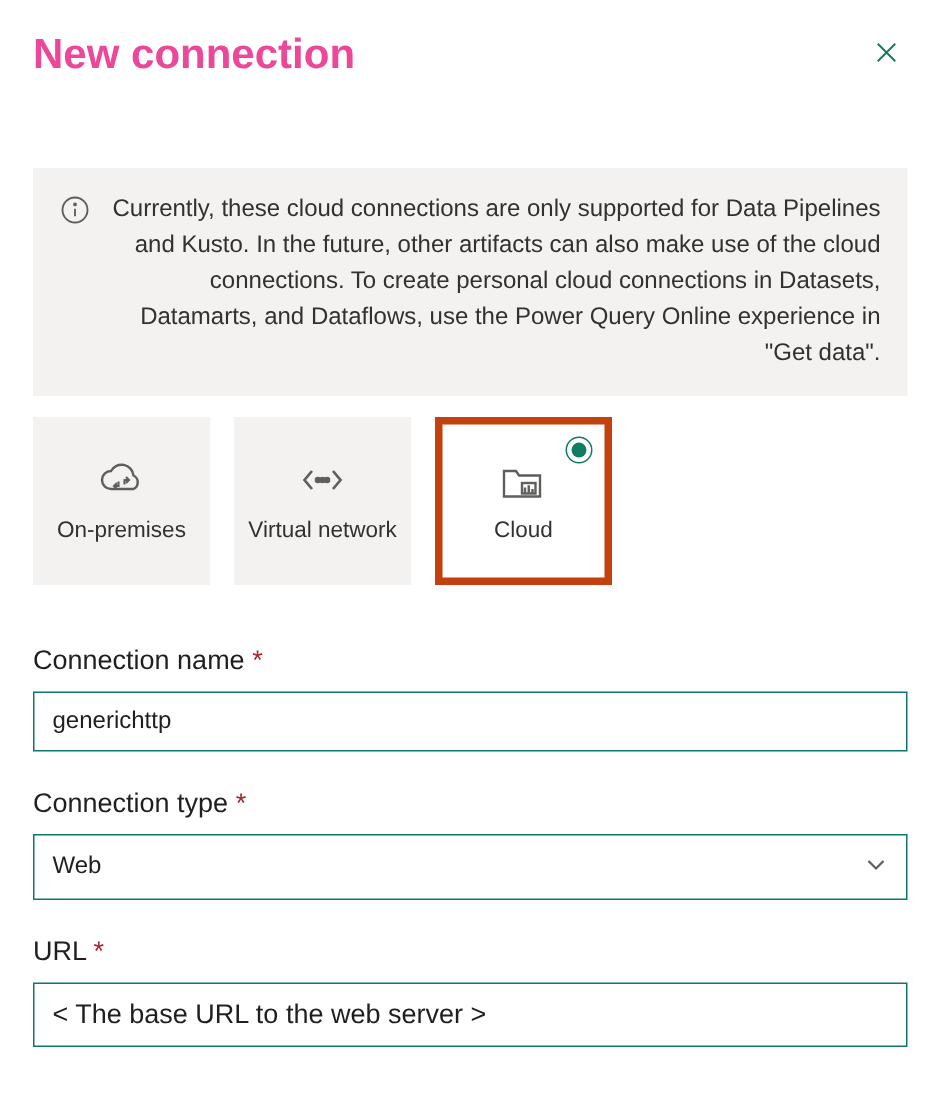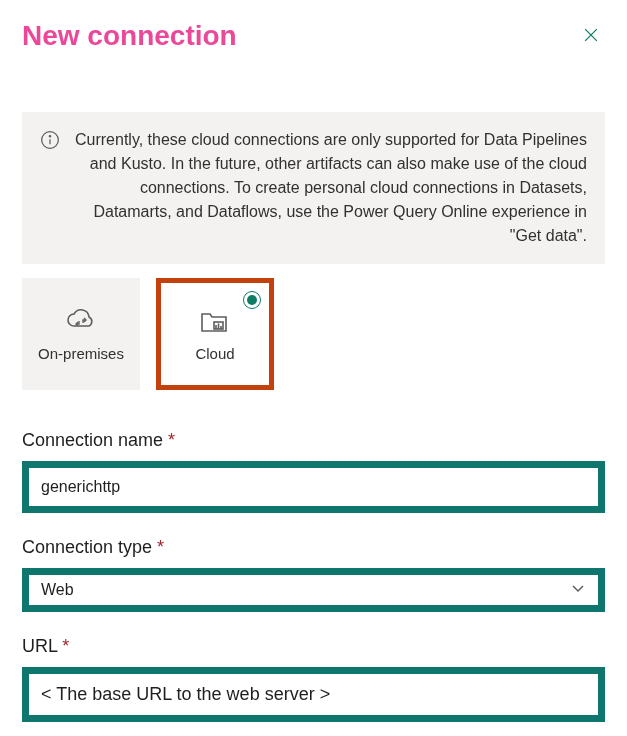--- a/index.html
+++ b/index.html
@@ -92,21 +92,21 @@
   .field-label {
     font-size: 18px;
     font-weight: 400;
     color: #201f1e;
     margin-bottom: 10px;
     display:block;
   }
   .req { color: #a4262c; }
   .text-input, .select-box {
     width: 100%;
-    border: 7px solid #0f766e;
+    border: 1px solid #0f766e;
     padding: 10px 12px;
     font-size: 16px;
     font-family: inherit;
     background:#fff;
     color:#201f1e;
     outline:none;
   }
   .select-box {
     display:flex;
     justify-content:space-between;
@@ -146,20 +146,33 @@
     <span class="tile-icon">
       <svg width="34" height="26" viewBox="0 0 34 26" fill="none" stroke="currentColor" stroke-width="1.6">
         <path d="M10 19 a6 6 0 0 1 0-12 a8 8 0 0 1 15 3 a5 5 0 0 1 0 9 Z"></path>
         <path d="M14 15 l-2 2 l2 2 M20 11 l2 2 l-2 2" stroke-width="1.4"></path>
         <path d="M12 17 h3 v-3 M22 13 h-3 v3" stroke-width="1.4"></path>
       </svg>
     </span>
     <span class="tile-label">On-premises</span>
   </div>
 
+  <div class="tile">
+
+    <span class="tile-icon">
+      <svg width="30" height="18" viewBox="0 0 30 18" fill="none" stroke="currentColor" stroke-width="1.8">
+        <path d="M8 3 L3 9 L8 15"></path>
+          <path d="M22 3 L27 9 L22 15"></path>
+        <circle cx="12" cy="9" r="1.3" fill="currentColor"></circle>
+          <circle cx="15" cy="9" r="1.3" fill="currentColor"></circle>
+          <circle cx="18" cy="9" r="1.3" fill="currentColor"></circle>
+      </svg>
+    </span>
+    <span class="tile-label">Virtual network</span>
+  </div>
 
   <div class="tile selected">
     <span class="radio-dot"></span>
     <span class="tile-icon">
       <svg width="32" height="28" viewBox="0 0 32 28" fill="none" stroke="currentColor" stroke-width="1.6">
         <path d="M3 8 h8 l2 3 h14 v14 h-24 Z"></path>
         <rect x="15" y="16" width="9" height="7"></rect>
         <line x1="17" y1="23" x2="17" y2="19"></line>
           <line x1="19.5" y1="23" x2="19.5" y2="17.5"></line>
           <line x1="22" y1="23" x2="22" y2="20"></line>

